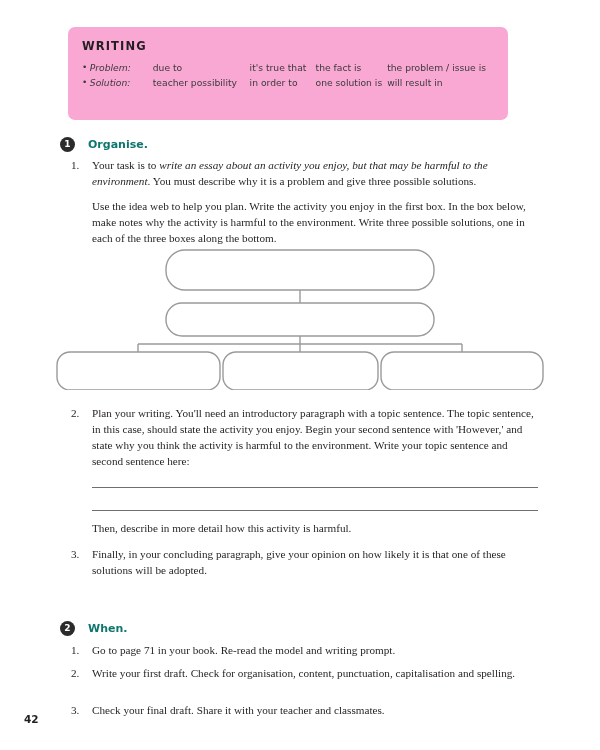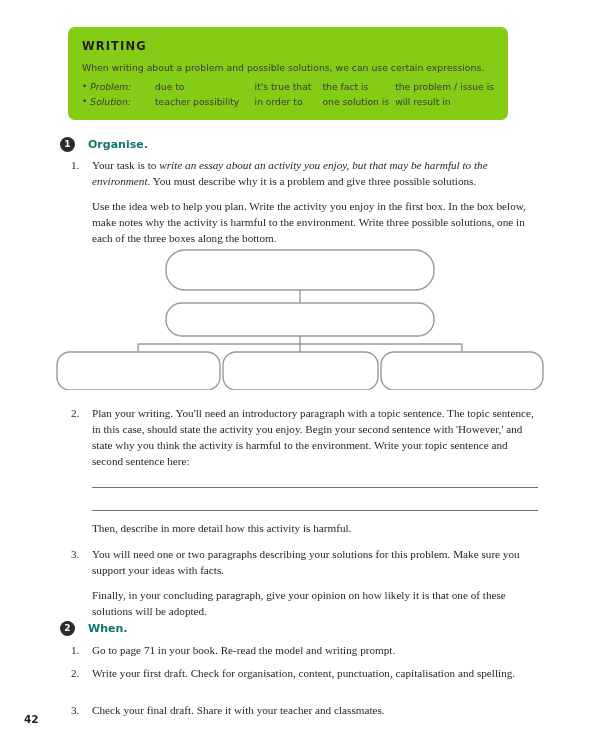--- a/index.html
+++ b/index.html
@@ -16,24 +16,24 @@
     overflow: hidden;
   }
 
   
   .writing-box {
     position: absolute;
     left: 68px;
     top: 27px;
     width: 440px;
     height: 93px;
-    background: #84cc16;
+    background: #f9a8d4;
     border-radius: 7px;
     box-sizing: border-box;
-    padding: 12px 14px 0 14px;
+    padding: 12px 22px 0 14px;
     font-family: "DejaVu Sans", sans-serif;
   }
   .writing-title {
     font-family: "DejaVu Sans", sans-serif;
     font-weight: bold;
     font-size: 11.5px;
     letter-spacing: 1.1px;
     color: #231f20;
     margin: 0 0 9px 0;
   }
@@ -145,21 +145,20 @@
     font-size: 10.5px;
     font-weight: bold;
     color: #231f20;
   }
 </style>
 </head>
 <body>
 
 <div class="writing-box">
   <div class="writing-title">WRITING</div>
-  <div class="writing-intro">When writing about a problem and possible solutions, we can use certain expressions.</div>
   <table class="expr-table">
     <tbody>
       <tr>
         <td class="expr-bullet">•</td>
         <td class="expr-label">Problem:</td>
         <td class="expr-c1">due to</td>
         <td class="expr-c2">it's true that</td>
         <td class="expr-c3">the fact is</td>
         <td>the problem / issue is</td>
       </tr>
@@ -223,21 +222,20 @@
 
 <div class="item" style="left:92px; top:521px; width:446px;text-align:right;">
   <div class="item-body">
     <p>Then, describe in more detail how this activity is harmful.</p>
   </div>
 </div>
 
 <div class="item" style="left:71px; top:547px; width:467px;">
   <div class="item-num">3.</div>
   <div class="item-body">
-    <p>You will need one or two paragraphs describing your solutions for this problem. Make sure you support your ideas with facts.</p>
     <p>Finally, in your concluding paragraph, give your opinion on how likely it is that one of these solutions will be adopted.</p>
   </div>
 </div>
 
 <div class="section" style="top:618px;">
   <span class="badge">2</span>
   <span class="section-title">When.</span>
 </div>
 
 <div class="item" style="left:71px; top:643px; width:467px;">

